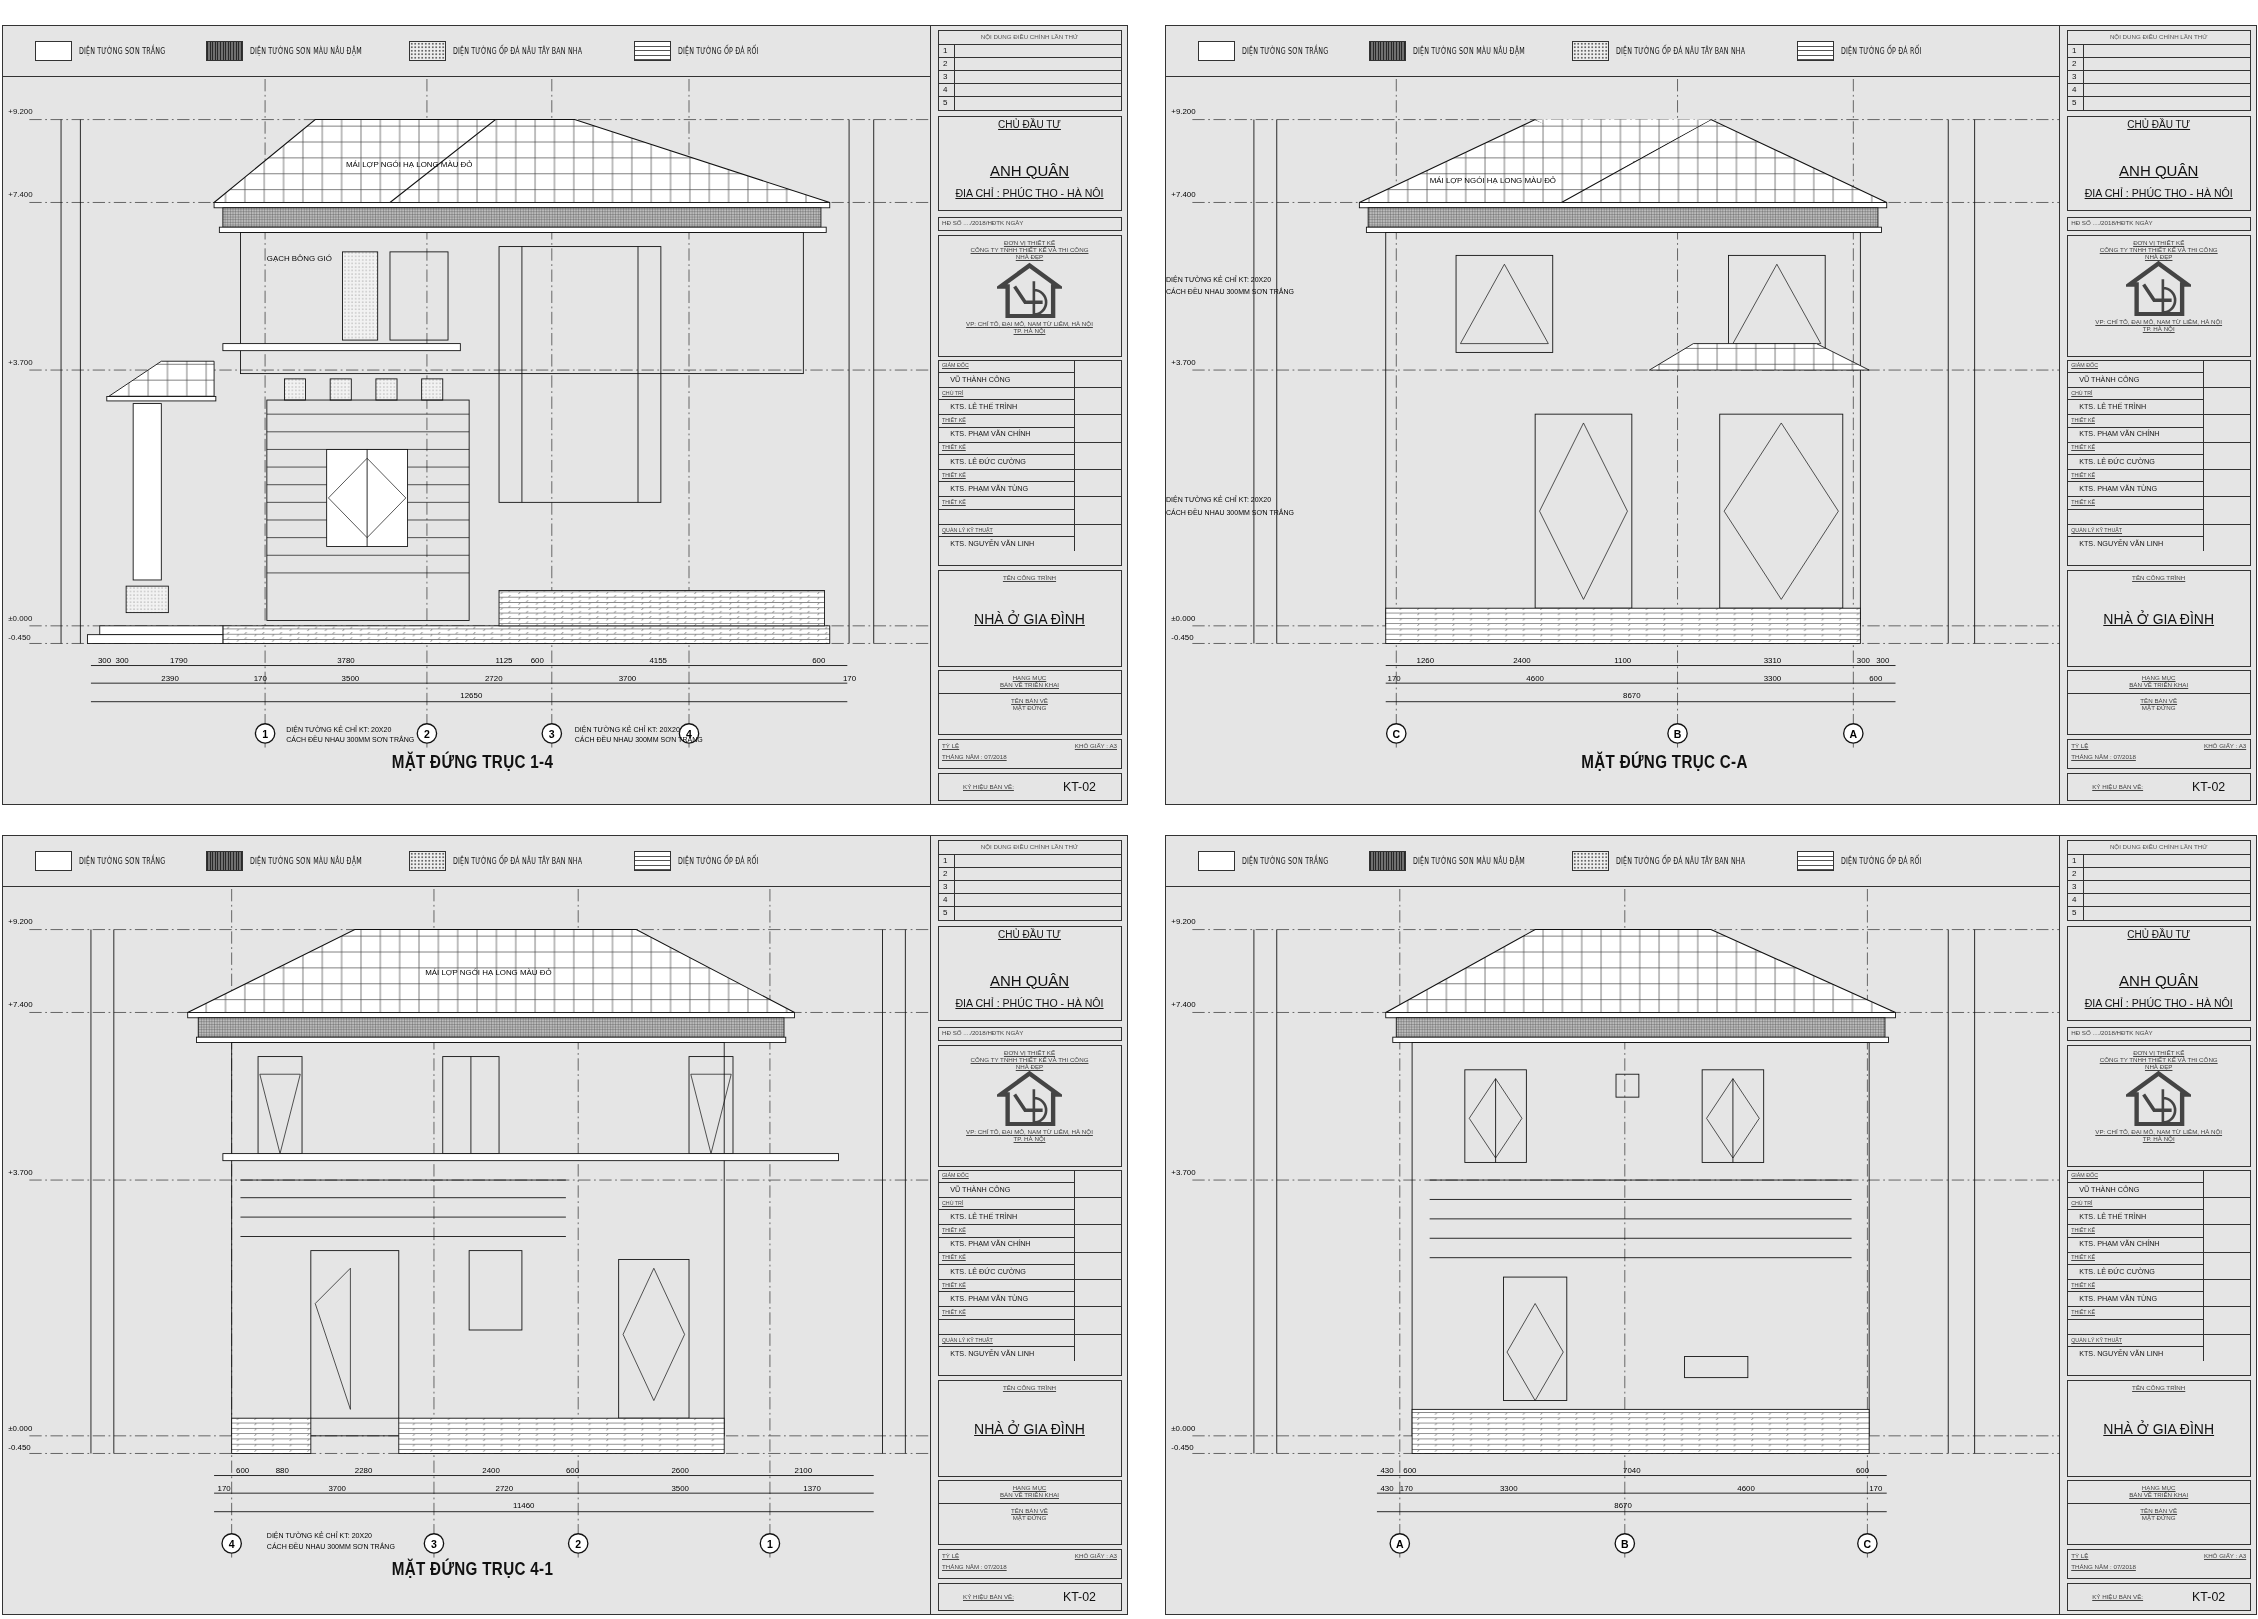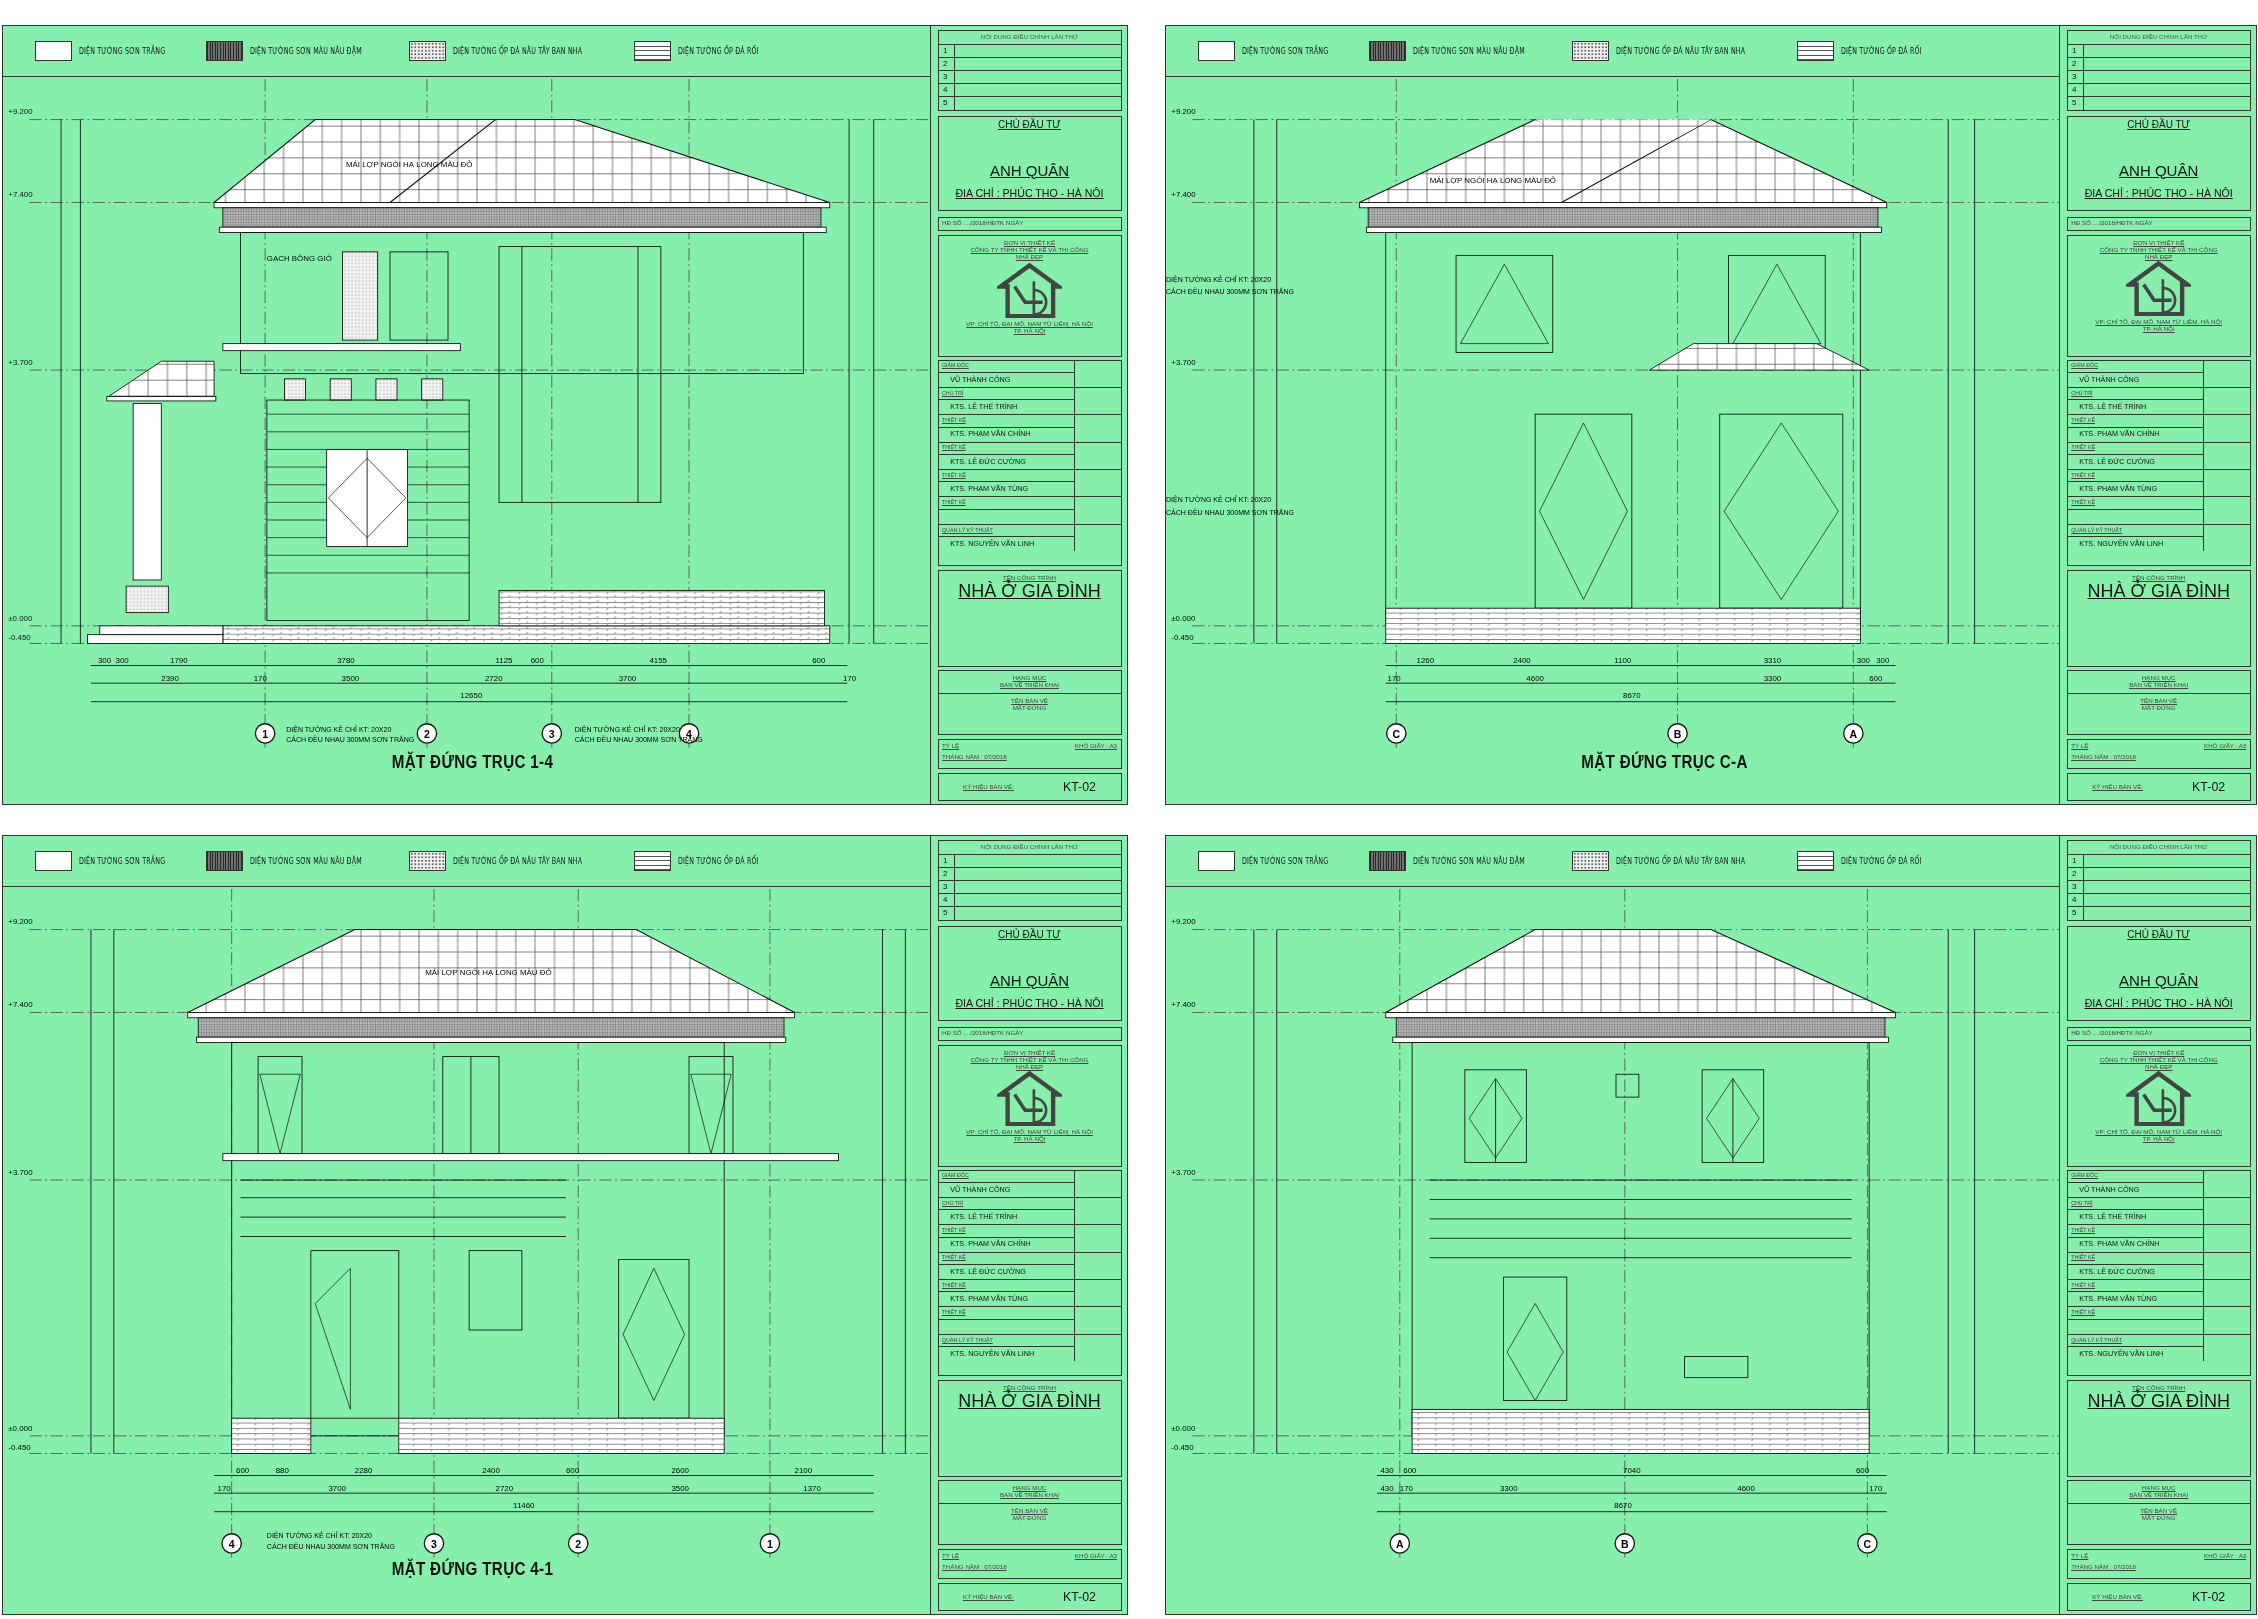--- a/index.html
+++ b/index.html
@@ -1,19 +1,19 @@
 <!DOCTYPE html>
 <html style="font-size:14px"><head>
 <meta charset="utf-8">
 <style>
   * { box-sizing: border-box; margin: 0; padding: 0; }
   html, body { width: 2258px; height: 1620px; background: #ffffff; overflow: hidden; }
   body { font-family: "Liberation Sans", sans-serif; color: #111; position: relative; }
 
-  .sheet { position: absolute; border: 1.8px solid #333; background: #86efac; }
+  .sheet { position: absolute; border: 1.8px solid #333; background: #e5e5e5; }
   .sheet .frame { position: absolute; left: 0; top: 0; right: 196px; bottom: 0; border-right: 1.8px solid #333; }
   .legend { position: absolute; left: 0; top: 0; right: 0; height: 51px; border-bottom: 1.8px solid #333; display: flex; align-items: center; padding-left: 32px; gap: 7px; }
   .legend .sw { width: 37px; height: 19.4px; border: 1.3px solid #333; flex: none; }
   .sw-white { background: #fff; }
   .sw-brown { background: repeating-linear-gradient(90deg,#444 0 0.9px,#bbb 0.9px 2.6px), #999; background-blend-mode: multiply; }
   .sw-stone { background: radial-gradient(#666 0.7px, transparent 0.9px) 0 0/3.5px 3.5px, #eee; }
   .sw-rubble { background: repeating-linear-gradient(0deg,#555 0 0.9px,#fff 0.9px 4.4px); }
   .legend .lbl { font-family: "DejaVu Sans Condensed","DejaVu Sans",sans-serif; font-size: 8.8px; letter-spacing: 0.2px; margin-right: 12.4px; white-space: nowrap; transform: scaleX(0.8); transform-origin: left center; }
 
   .drawing { position: absolute; left: 0; top: 53px; right: 0; bottom: 0; }
@@ -31,21 +31,21 @@
   .tb .u { text-decoration: underline; }
   .tb .owner-h { font-size: 10px; margin-top: 2px; text-decoration: underline; }
   .tb .owner-n { font-size: 15px; margin-top: 32px; }
   .tb .owner-a { font-size: 10.6px; margin-top: 8.8px; }
   .tb .small { font-size: 6.2px; color: #444; }
   .tb .sig-row { display: flex; border-bottom: 1.3px solid #333; }
   .tb .sig-row .left { flex: 1; border-right: 1.3px solid #333; }
   .tb .sig-row .right { width: 46px; }
   .tb .role { font-size: 5.3px; text-decoration: underline; padding: 1.8px 3.5px; color: #444; height: 12.4px; border-bottom: 1.3px solid #333; }
   .tb .person { font-size: 8px; padding: 1.8px 3.5px 1.8px 12.4px; height: 14px; white-space: nowrap; transform: scaleX(0.9); transform-origin: left; }
-  .tb .proj { font-size: 18px; }
+  .tb .proj { font-size: 14px; margin-top: 30px; }
   .tb .code { font-size: 12.4px; }
 </style>
 </head>
 <body>
 
 <div class="sheet" style="left:1.8px;top:25px;width:1126px;height:780px;">
   <div class="frame">
     <div class="legend">
       <span class="sw sw-white"></span>
         <span class="lbl">DIỆN TƯỜNG SƠN TRẮNG</span>

